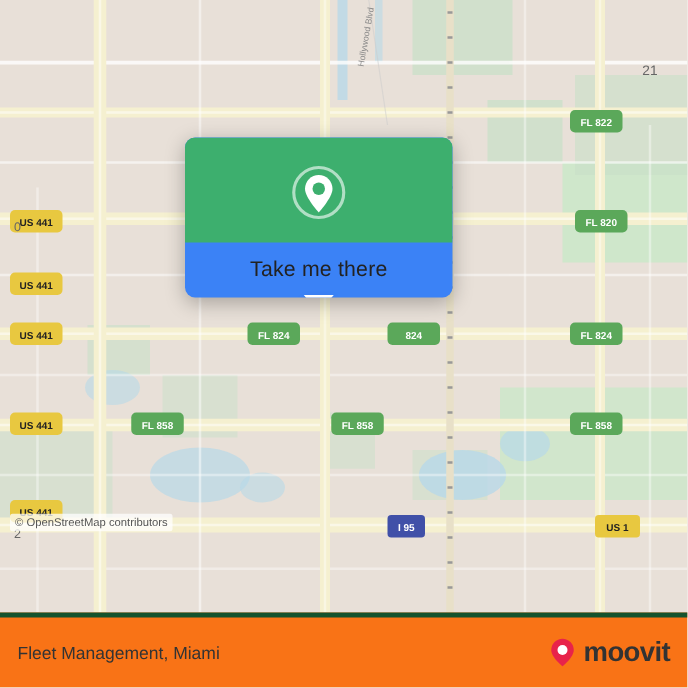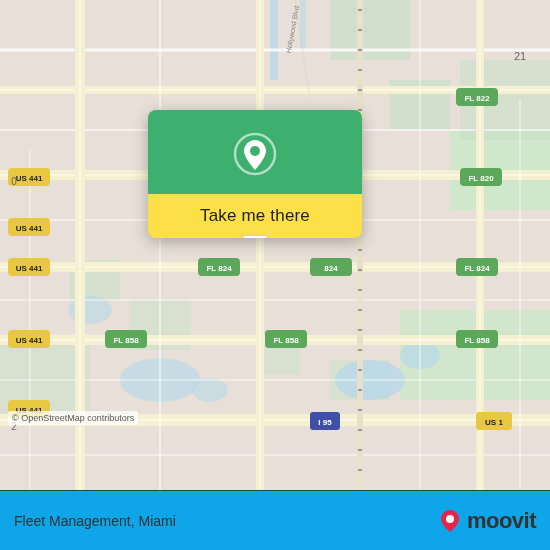--- a/index.html
+++ b/index.html
@@ -26,21 +26,21 @@
       top: 0; left: 0;
       width: 100%; height: 100%;
     }
 
     
     #popup-card {
       position: absolute;
       top: 110px;
       left: 148px;
       width: 214px;
-      background: #fde047;
+      background: #3b82f6;
       border-radius: 8px;
       box-shadow: 0 4px 16px rgba(0,0,0,0.28);
       display: flex;
       flex-direction: column;
       align-items: center;
       overflow: hidden;
       z-index: 10;
     }
 
     #popup-top {
@@ -78,25 +78,25 @@
       border-left: 12px solid transparent;
       border-right: 12px solid transparent;
       border-top: 14px solid white;
       filter: drop-shadow(0 4px 4px rgba(0,0,0,0.15));
     }
 
     
     #bottom-bar {
       width: 550px;
       height: 60px;
-      background: #0ea5e9;
+      background: #f97316;
       display: flex;
       align-items: center;
       padding: 0 14px;
-      border-top: 1px solid #14532d;
+      border-top: 4px solid #14532d;
       position: relative;
     }
 
     #bottom-bar-text {
       font-size: 14px;
       color: #333;
       flex: 1;
     }
 
     #moovit-logo {

